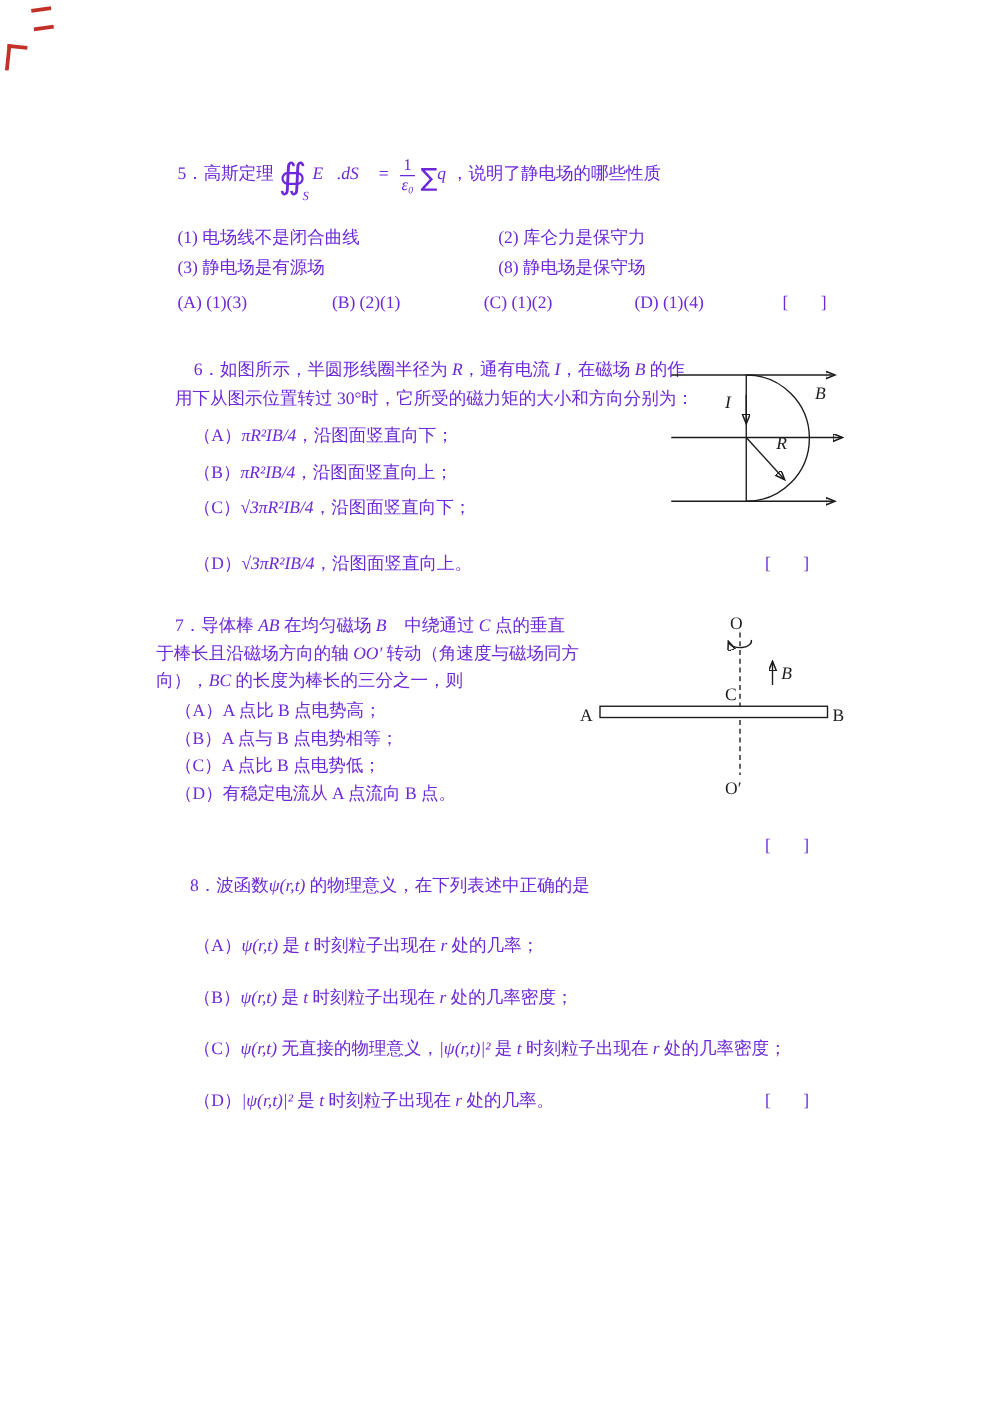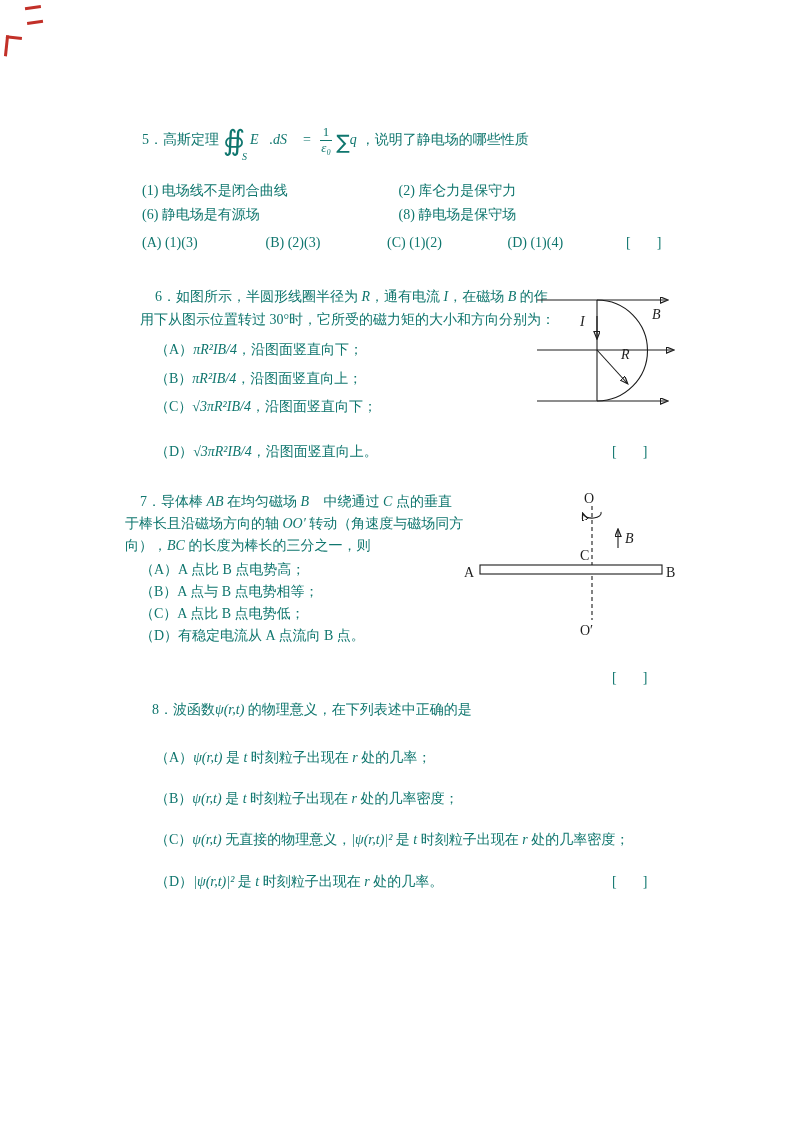--- a/index.html
+++ b/index.html
@@ -1,18 +1,18 @@
 <!DOCTYPE html>
 <html><head>
 <meta charset="utf-8">
 <style>
   html,body{margin:0;padding:0;background:#ffffff;}
   .page{
     position:relative;width:793px;height:1122px;background:#ffffff;
-    color:#0f766e;font-family:"Liberation Serif","DejaVu Serif",serif;
+    color:#6d28d9;font-family:"Liberation Serif","DejaVu Serif",serif;
     font-size:14px;overflow:hidden;
   }
   .row{position:absolute;white-space:nowrap;line-height:20px;}
   .math{font-style:italic;font-family:"Liberation Serif","DejaVu Serif",serif;}
   .col{display:inline-block;}
   .w253{width:253px;}
   .w1{width:120px;} .w2{width:118px;} .w3{width:117px;} .w4{width:115px;}
   .bracket{display:inline-flex;}
   .bracket-gap{display:inline-block;width:26px;}
 
@@ -89,26 +89,26 @@
       <span class="math">q</span>
     </span>
     <span>，说明了静电场的哪些性质</span>
   </div>
 
   <div class="row q5-row1">
     <span class="col w253">(1) 电场线不是闭合曲线</span>
     <span>(2) 库仑力是保守力</span>
   </div>
   <div class="row q5-row2">
-    <span class="col w253">(6) 静电场是有源场</span>
+    <span class="col w253">(3) 静电场是有源场</span>
     <span>(8) 静电场是保守场</span>
   </div>
   <div class="row q5-answers">
     <span class="col w1">(A) (1)(3)</span>
-    <span class="col w2">(B) (2)(3)</span>
+    <span class="col w2">(B) (2)(1)</span>
     <span class="col w3">(C) (1)(2)</span>
     <span class="col w4">(D) (1)(4)</span>
     <span class="bracket">
         <span>[</span>
         <span class="bracket-gap"></span>
         <span>]</span>
       </span>
   </div>
 
   <div class="row q6-stem1"><span>6．如图所示，半圆形线圈半径为 </span><span class="math">R</span><span>，通有电流 </span><span class="math">I</span><span>，在磁场 </span><span class="math">B</span><span> 的作</span></div>

